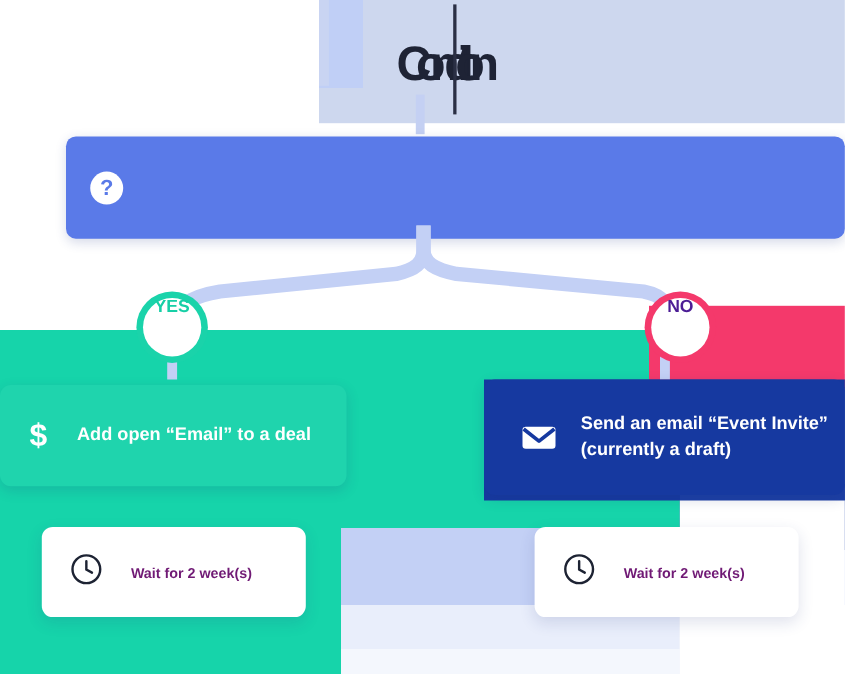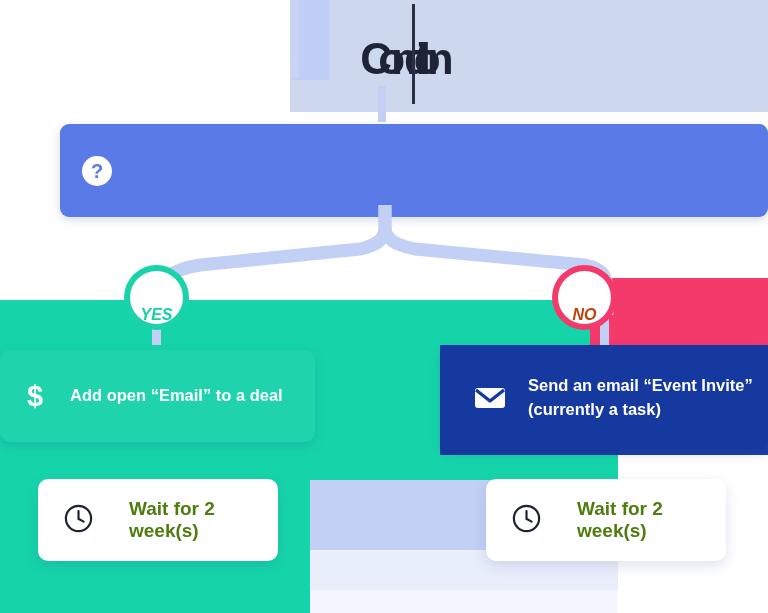--- a/index.html
+++ b/index.html
@@ -96,27 +96,26 @@
     color:#ffffff; font-size:16.5px; font-weight:600; line-height:1.42;
     max-width:520px;
   }
 
   
   #branch-svg { position:absolute; left:0; top:205px; width:768px; height:110px; }
 
   
   .badge {
     position:absolute; width:53px; height:53px; border-radius:50%;
-    display:flex; align-items:flex-end; justify-content:center;
+    display:flex; align-items:flex-start; justify-content:center;
     font-size:16px; font-weight:700; background:#ffffff;
     z-index:6;
-    font-style:italic;
   }
   #badge-yes { left:130px; top:271px; color:#17cfa6; box-shadow:0 0 0 6px #1ad3aa; }
-  #badge-no  { left:558px; top:271px; color:#c2410c; box-shadow:0 0 0 6px #f4396b; }
+  #badge-no  { left:592px; top:271px; color:#4c1d95; box-shadow:0 0 0 6px #f4396b; }
   .badge-stem {
     position:absolute; width:9px; height:30px; background:#c3d0f5; z-index:1;
   }
   #stem-yes { left:152px; top:315px; }
   #stem-no  { left:600px; top:315px; }
 
   
   .action-card {
     position:absolute; border-radius:10px;
     display:flex; align-items:center;
@@ -143,21 +142,21 @@
   .wait-card {
     position:absolute; height:82px; background:#ffffff;
     border-radius:10px; display:flex; align-items:center;
     padding-left:26px;
     box-shadow:0 5px 14px rgba(40,60,130,.14);
     z-index:7;
   }
   #wait-left  { left:38px;  top:479px; width:240px; }
   #wait-right { left:486px; top:479px; width:240px; }
   .clock-icon { flex:0 0 auto; margin-right:26px; }
-  .wait-text { color:#4d7c0f; font-size:19px; font-weight:600;margin-left:10px; }
+  .wait-text { color:#701a75; font-size:13px; font-weight:600; }
 </style>
 </head>
 <body>
 
 <div id="stage">
 
   <div class="bg-panel" id="bg-top-light"></div>
   <div class="bg-panel" id="bg-top-lav"></div>
   <div class="bg-panel" id="bg-mid-lav"></div>
   <div class="bg-panel" id="bg-low-lav"></div>
@@ -201,21 +200,21 @@
     <span class="act-text">Add open “Email” to a deal</span>
   </div>
 
   <div class="action-card" id="action-email">
     <span class="act-icon" id="icon-mail">
       <svg width="32" height="24" viewBox="0 0 32 24">
         <rect x="1" y="2" width="30" height="20" rx="3" fill="#ffffff"></rect>
         <path d="M2 4 L16 15 L30 4" fill="none" stroke="#1639a0" stroke-width="3.4" stroke-linejoin="round"></path>
       </svg>
     </span>
-    <span class="act-text">Send an email “Event Invite” (currently a task)</span>
+    <span class="act-text">Send an email “Event Invite” (currently a draft)</span>
   </div>
 
   <div class="wait-card" id="wait-left">
     <span class="clock-icon">
       <svg width="29" height="29" viewBox="0 0 29 29">
         <circle cx="14.5" cy="14.5" r="12.6" fill="none" stroke="#1d2333" stroke-width="2.2"></circle>
         <path d="M14.5 7.2 L14.5 14.8 L19.6 17.6" fill="none" stroke="#1d2333" stroke-width="2.2" stroke-linecap="round"></path>
       </svg>
     </span>
     <span class="wait-text">Wait for 2 week(s)</span>

